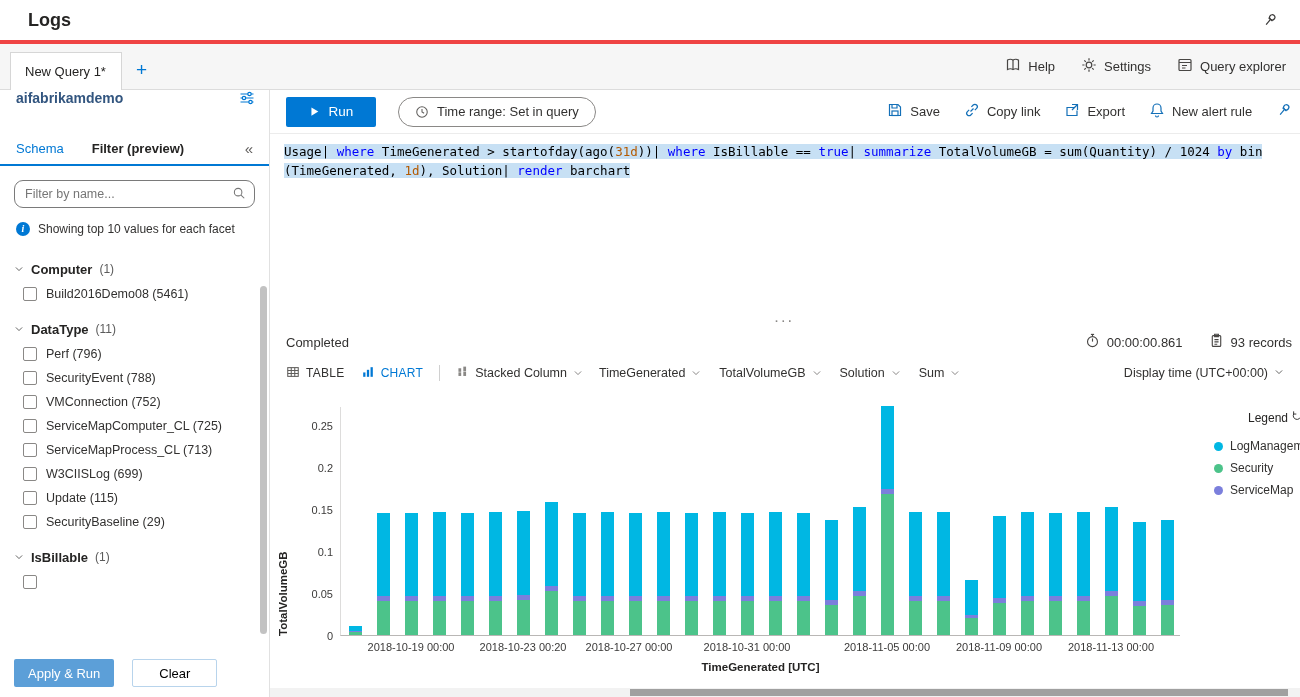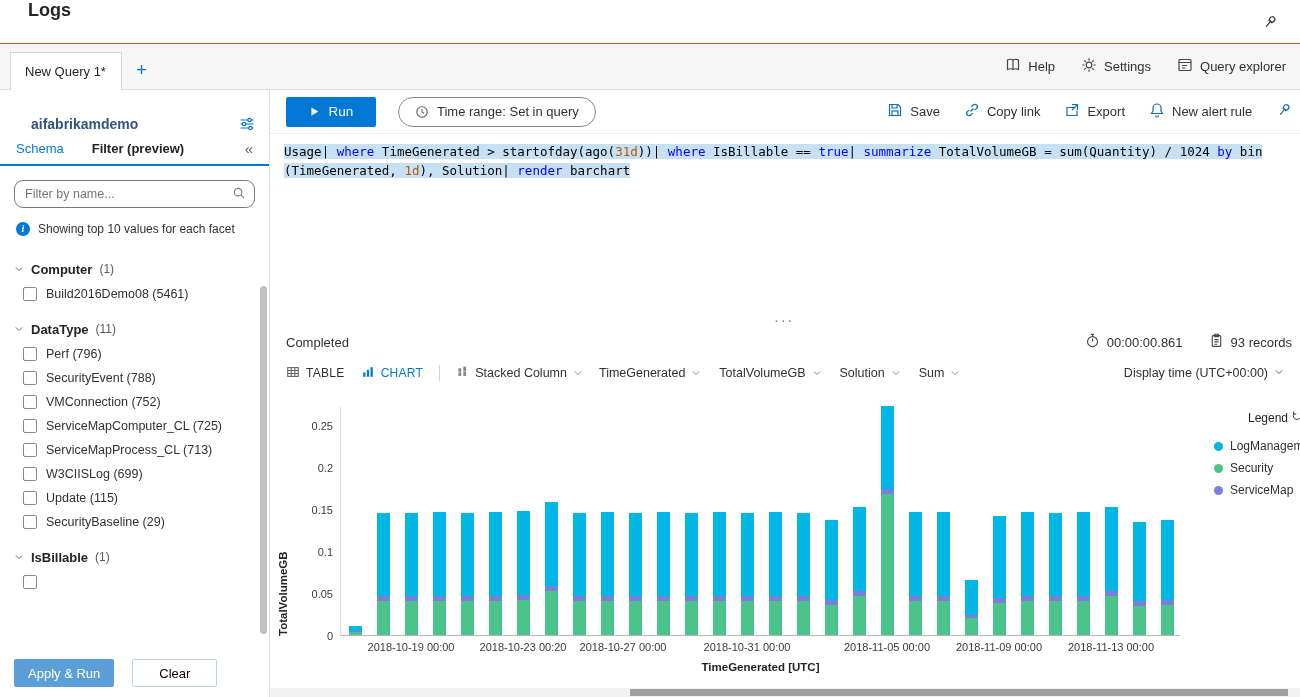--- a/index.html
+++ b/index.html
@@ -1,22 +1,22 @@
 <!DOCTYPE html>
 <html><head>
 <meta charset="utf-8">
 <style>
   * { margin:0; padding:0; box-sizing:border-box; }
   html,body { width:1300px; height:697px; overflow:hidden; background:#fff;
               font-family:"Liberation Sans", sans-serif; color:#323130; }
   .app { width:1300px; height:697px; display:flex; flex-direction:column; background:#fff; }
 
   
-  .titlebar { height:44px; flex:none; display:flex; justify-content:space-between;
-              padding:0 22px 0 28px; background:#fff; border-bottom:1px solid #ef4444; }
+  .titlebar { height:44px; flex:none; display:flex; align-items:center; justify-content:space-between;
+              padding:0 22px 0 28px; background:#fff; border-bottom:4px solid #ef4444; }
   .titlebar .title { font-size:18px; font-weight:600; color:#252423; }
   .icon-btn { display:inline-flex; align-items:center; justify-content:center; color:#3b3a39; cursor:pointer; }
   svg.ic { width:16px; height:16px; stroke:currentColor; fill:none; stroke-width:1.2; }
   svg.ic.f { fill:currentColor; stroke:none; }
 
   
   .tabbar { height:46px; flex:none; background:#f6f6f6; border-bottom:1px solid #dcdcdc;
             display:flex; align-items:flex-end; position:relative; }
   .tab { height:38px; margin-left:10px; margin-bottom:-1px; background:#fff; border:1px solid #d6d6d6;
          border-bottom:none; min-width:112px; padding:0 14px; display:flex; align-items:center;
@@ -25,21 +25,21 @@
   .tabbar-actions { position:absolute; right:14px; top:0; height:100%; display:flex; align-items:center; gap:26px; }
   .tb-action { display:flex; align-items:center; gap:7px; font-size:13px; color:#323130; cursor:pointer; }
   .tb-action svg { color:#484644; }
 
   
   .main { flex:1; display:flex; min-height:0; }
 
   
   .sidebar { width:270px; flex:none; border-right:1px solid #e1e1e1; display:flex; flex-direction:column;
              position:relative; background:#fff; }
-  .ws-row { height:42px; flex:none; display:flex; align-items:flex-end; justify-content:space-between; padding:0 14px 0 16px;margin-left:15px; }
+  .ws-row { height:42px; flex:none; display:flex; align-items:flex-start; justify-content:space-between; padding:0 14px 0 16px; }
   .ws-name { font-size:14px; font-weight:600; color:#32557f; }
   .side-tabs { height:34px; flex:none; display:flex; align-items:center; gap:28px; padding:0 16px;
                border-bottom:2px solid #0078d4; }
   .side-tab-schema { font-size:13px; color:#0078d4; cursor:pointer; }
   .side-tab-filter { font-size:13px; font-weight:700; color:#252423; cursor:pointer; }
   .collapse { margin-left:auto; color:#605e5c; font-size:15px; cursor:pointer; }
   .search-wrap { margin:14px 14px 4px 14px; position:relative; flex:none; }
   .search-wrap input { width:100%; height:28px; border:1px solid #7a7a7a; border-radius:9px; padding:0 30px 0 10px;
                        font-size:12.5px; color:#323130; outline:none; font-family:"Liberation Sans",sans-serif; }
   .search-wrap input::placeholder { color:#767676; }
@@ -598,21 +598,21 @@
               <div style="height: 79.8px; background: rgb(0, 183, 227);"></div>
             </div>
             <div class="ytick" style="bottom: -7px;">0</div>
             <div class="ytick" style="bottom: 35px;">0.05</div>
             <div class="ytick" style="bottom: 77px;">0.1</div>
             <div class="ytick" style="bottom: 119px;">0.15</div>
             <div class="ytick" style="bottom: 161px;">0.2</div>
             <div class="ytick" style="bottom: 203px;">0.25</div>
             <div class="xtick" style="left: 70px;">2018-10-19 00:00</div>
             <div class="xtick" style="left: 182px;">2018-10-23 00:20</div>
-            <div class="xtick" style="left: 282px;">2018-10-27 00:00</div>
+            <div class="xtick" style="left: 288px;">2018-10-27 00:00</div>
             <div class="xtick" style="left: 406px;">2018-10-31 00:00</div>
             <div class="xtick" style="left: 546px;">2018-11-05 00:00</div>
             <div class="xtick" style="left: 658px;">2018-11-09 00:00</div>
             <div class="xtick" style="left: 770px;">2018-11-13 00:00</div>
           </div>
         <div class="legend">
           <div class="legend-header">
             <span>Legend</span>
             <span><svg class="ic" viewBox="0 0 16 16" style="width:12px;height:12px">
                   <path d="M13 8A5 5 0 113.6 5.2"></path>

